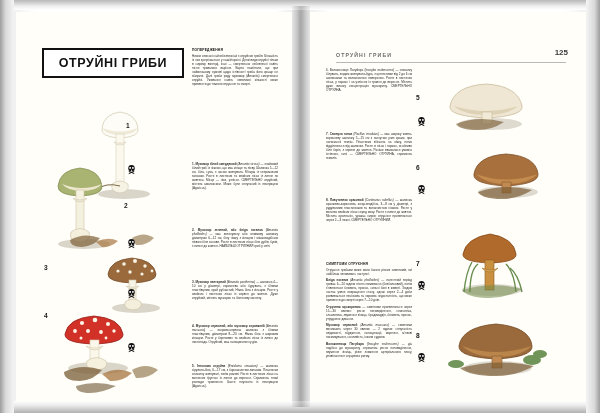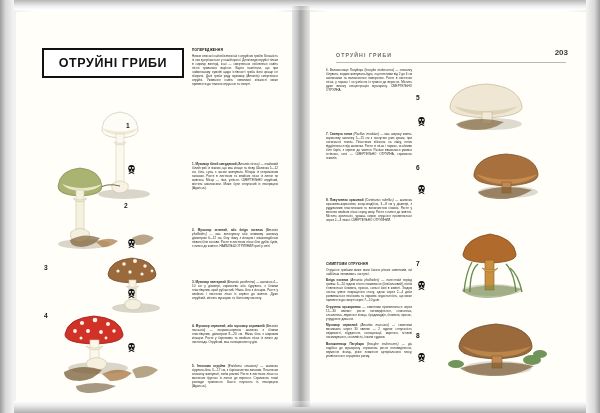--- a/index.html
+++ b/index.html
@@ -199,21 +199,21 @@
             <circle cx="9" cy="8.5" r="2.1" fill="#fff"></circle>
             <circle cx="15" cy="8.5" r="2.1" fill="#fff"></circle>
             <path d="M11 12.5h2v2h-2z" fill="#fff"></path>
             <path d="M6 16 l12 5 M18 16 l-12 5" stroke="#111" stroke-width="2.1" fill="none"></path>
           </svg>
       </div>
     </div>
 
     <div class="pg right">
       <div class="runhead" style="left:26px;top:40px;">ОТРУЙНІ ГРИБИ</div>
-      <div class="folio" style="right:18px;top:36px;">203</div>
+      <div class="folio" style="right:18px;top:36px;">125</div>
       <div class="rule" style="left:26px;top:50px;width:230px;"></div>
 
       <div class="col" style="left:16px;top:56px;width:86px;">
         <p>6. Волоконниця Патуйяра (Inocybe erubescens) — спочатку білувата, згодом жовтувато-бура, з цеглястими від 2 до 6 см шапинками та волокнистою поверхнею. Росте в листяних лісах, у парках і на узліссях із травня до вересня. Містить дуже високу концентрацію мускарину. СМЕРТЕЛЬНО ОТРУЙНА.</p>
       </div>
 
       <div class="col" style="left:16px;top:120px;width:86px;">
         <p><span class="sub">7. </span><span class="sub">Свинуха тонка</span> <span class="it">(Paxillus involutus)</span> <span>— має широку жовто-коричневу шапинку 5—15 см з загнутим униз краєм, при натисканні темніє. Пластинки збігають на ніжку, легко відділяються від шапинки. Росте в лісах і парках, особливо біля беріз, з червня до жовтня. Раніше вважалася умовно їстівною, нині — СМЕРТЕЛЬНО ОТРУЙНА, спричиняє гемоліз.</span></p>
       </div>
 

